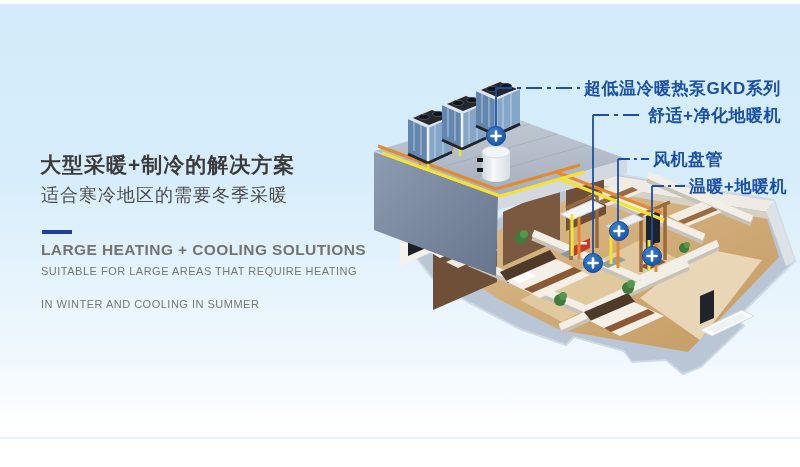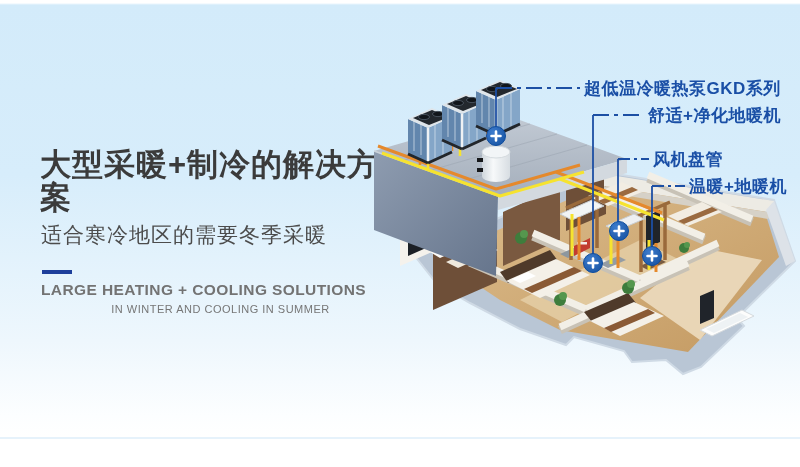--- a/index.html
+++ b/index.html
@@ -2,39 +2,40 @@
 <html><head>
 <meta charset="utf-8">
 <style>
   html,body{margin:0;padding:0;background:#ffffff;}
   .stage{position:relative;width:800px;height:467px;overflow:hidden;
          font-family:"Liberation Sans","DejaVu Sans",sans-serif;background:#ffffff;}
   .banner{position:absolute;left:0;top:0;width:800px;height:437px;
           background:linear-gradient(180deg,#ffffff 0px,#ffffff 3px,#d3ebfa 5px,#d7edfb 40%,#eef7fd 78%,#fcfeff 95%,#ffffff 100%);
           border-bottom:2px solid #e6f2fb;}
   .intro{position:absolute;left:40px;top:148px;width:360px;}
-  .intro h1{margin:0;font-size:31px;line-height:33px;font-weight:bold;color:#3b3b3b;letter-spacing:1px;}
-  .sub{margin:9px 0 0 1px;font-size:21px;line-height:24px;color:#4c4c4c;letter-spacing:1px;}
+  .intro h1{margin:0;font-size:21px;line-height:33px;font-weight:bold;color:#3b3b3b;letter-spacing:1px;}
+  .sub{margin:2px 0 0 1px;font-size:18px;line-height:24px;color:#4c4c4c;letter-spacing:1px;}
   .divider{width:30px;height:4px;margin:23px 0 0 2px;}
   .en-title{margin:7px 0 0 1px;font-size:15.5px;font-weight:bold;color:#737373;letter-spacing:.4px;}
   .en-sub{margin:4px 0 0 1px;font-size:11px;line-height:17px;color:#767676;letter-spacing:.5px;}
   svg text.callout{font-family:"Liberation Sans","DejaVu Sans",sans-serif;font-size:17px;font-weight:bold;fill:#1a4fa6;letter-spacing:.5px;}
 </style>
 </head>
 <body>
 
 <div class="stage">
   <div class="banner"></div>
 
   <div class="intro">
     <h1>大型采暖+制冷的解决方案</h1>
     <div class="sub">适合寒冷地区的需要冬季采暖</div>
     <div class="divider" style="background:#1e3f9b;"></div>
     <div class="en-title">LARGE HEATING + COOLING SOLUTIONS</div>
-    <div class="en-sub" style="margin-top:2px;text-align:center;">IN WINTER AND COOLING IN SUMMER</div>
+    <div class="en-sub">SUITABLE FOR LARGE AREAS THAT REQUIRE HEATING</div>
+    <div class="en-sub" style="margin-top:16px;">IN WINTER AND COOLING IN SUMMER</div>
   </div>
 
   <svg width="800" height="467" viewBox="0 0 800 467" style="position:absolute;left:0;top:0;">
     <defs>
       <linearGradient id="gWing" x1="0" y1="0" x2="1" y2="1">
         <stop offset="0" stop-color="#8e9cb0"></stop>
           <stop offset="1" stop-color="#66758c"></stop>
       </linearGradient>
       <linearGradient id="gSlab" x1="0" y1="0" x2="0" y2="1">
         <stop offset="0" stop-color="#c2cad4"></stop>

